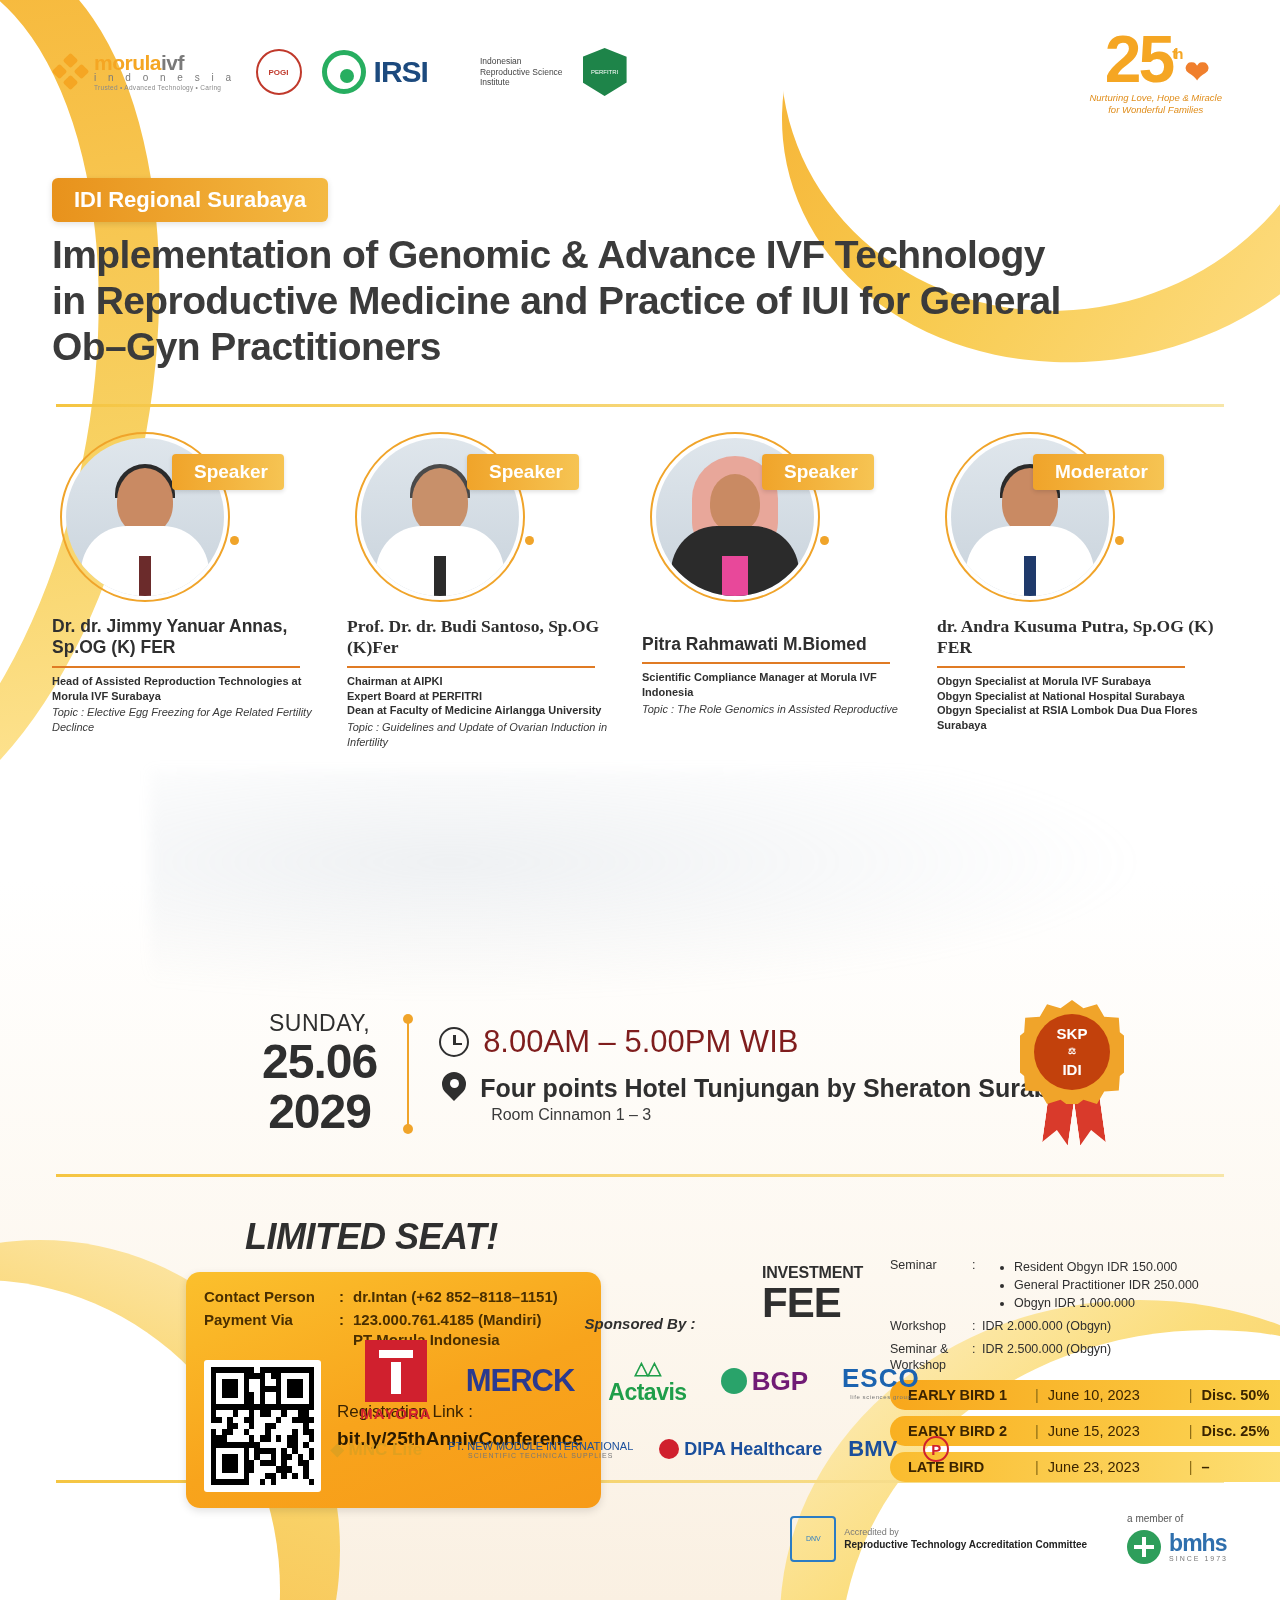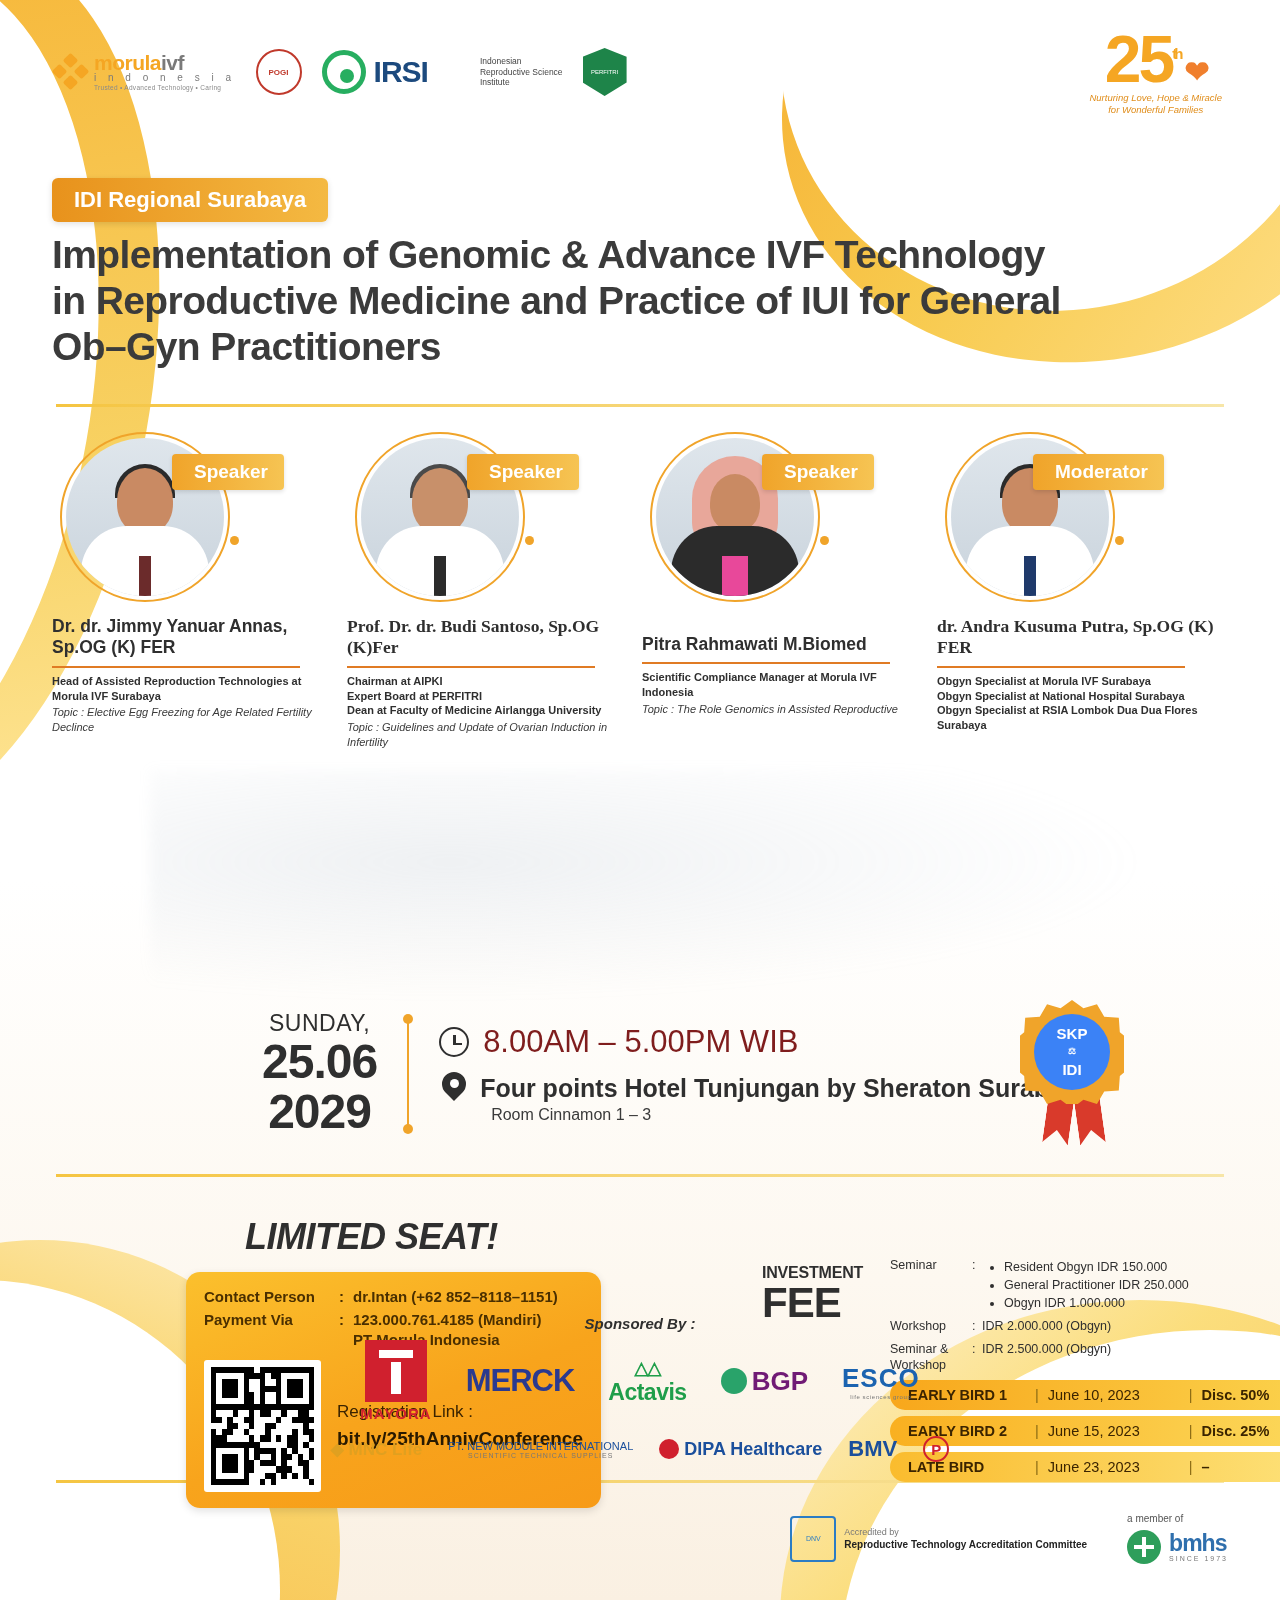--- a/index.html
+++ b/index.html
@@ -228,21 +228,21 @@
 
   .skp {
     position:absolute; top: 1000px; right: 150px; width: 110px; height: 150px; z-index:6;
   }
   .skp-star {
     width:104px;height:104px;background:#f0a42a;
     clip-path: polygon(50% 0%,61% 8%,74% 4%,81% 16%,95% 17%,96% 31%,107% 40%,100% 52%,107% 64%,96% 73%,95% 87%,81% 88%,74% 100%,61% 96%,50% 104%,39% 96%,26% 100%,19% 88%,5% 87%,4% 73%,-7% 64%,0% 52%,-7% 40%,4% 31%,5% 17%,19% 16%,26% 4%,39% 8%);
   }
   .skp-circle{
     position:absolute; top:14px; left:14px; width:76px;height:76px;border-radius:50%;
-    background:#3b82f6; color:#fff; display:flex;flex-direction:column;align-items:center;justify-content:center;
+    background:#c2410c; color:#fff; display:flex;flex-direction:column;align-items:center;justify-content:center;
     font-size:15px; font-weight:700; line-height:1.5;
   }
   .skp-ribbon-l, .skp-ribbon-r{
     position:absolute; top:86px; width:26px;height:58px;background:#d93a2b;
   }
   .skp-ribbon-l{left:26px; clip-path: polygon(0 0,100% 0,100% 100%,50% 76%,0 100%); transform: rotate(8deg);}
   .skp-ribbon-r{left:56px; clip-path: polygon(0 0,100% 0,100% 100%,50% 76%,0 100%); transform: rotate(-8deg);}
 
   .rule2 {
     position:absolute; top:1174px; left:56px; width:1168px; height:3px;
@@ -273,21 +273,21 @@
 
   
   .fee { position:absolute; top: 1258px; left: 762px; z-index:6; width: 460px;}
   .fee-left { position:absolute; left:0; top: 6px; width: 122px; text-align:left;}
   .fee-left .inv { font-size: 16px; font-weight:700; color:#2f2f2f; letter-spacing:-.2px;}
   .fee-left .fee-word { font-size: 42px; font-weight:700; color:#2f2f2f; letter-spacing:-1px; line-height:1;}
   .fee-table { margin-left: 128px; font-size: 12.5px; color:#2f2f2f;}
   .fee-row { display:flex; align-items:flex-start; margin-bottom: 7px;}
   .fee-row .lbl { width: 82px; line-height:1.25;}
   .fee-row .colon { width: 10px; }
-  .fee-row ul { list-style: disc; margin-left: 22px; }
+  .fee-row ul { list-style: disc; margin-left: 32px; }
   .fee-row li { line-height:1.45; }
   .bird {
     margin-top: 6px; border-radius: 16px; padding: 7px 18px;
     font-size: 14.5px; color:#3b2400; display:flex; align-items:center; gap:9px;
     width: 430px;
   }
   .bird.b1 { background: linear-gradient(90deg,#f8a71b,#fbd34d); }
   .bird.b2 { background: linear-gradient(90deg,#f9b020,#fcd95c); }
   .bird.b3 { background: linear-gradient(90deg,#fabc2e,#fde27a); }
   .bird .nm { width: 118px; font-weight:700;}

